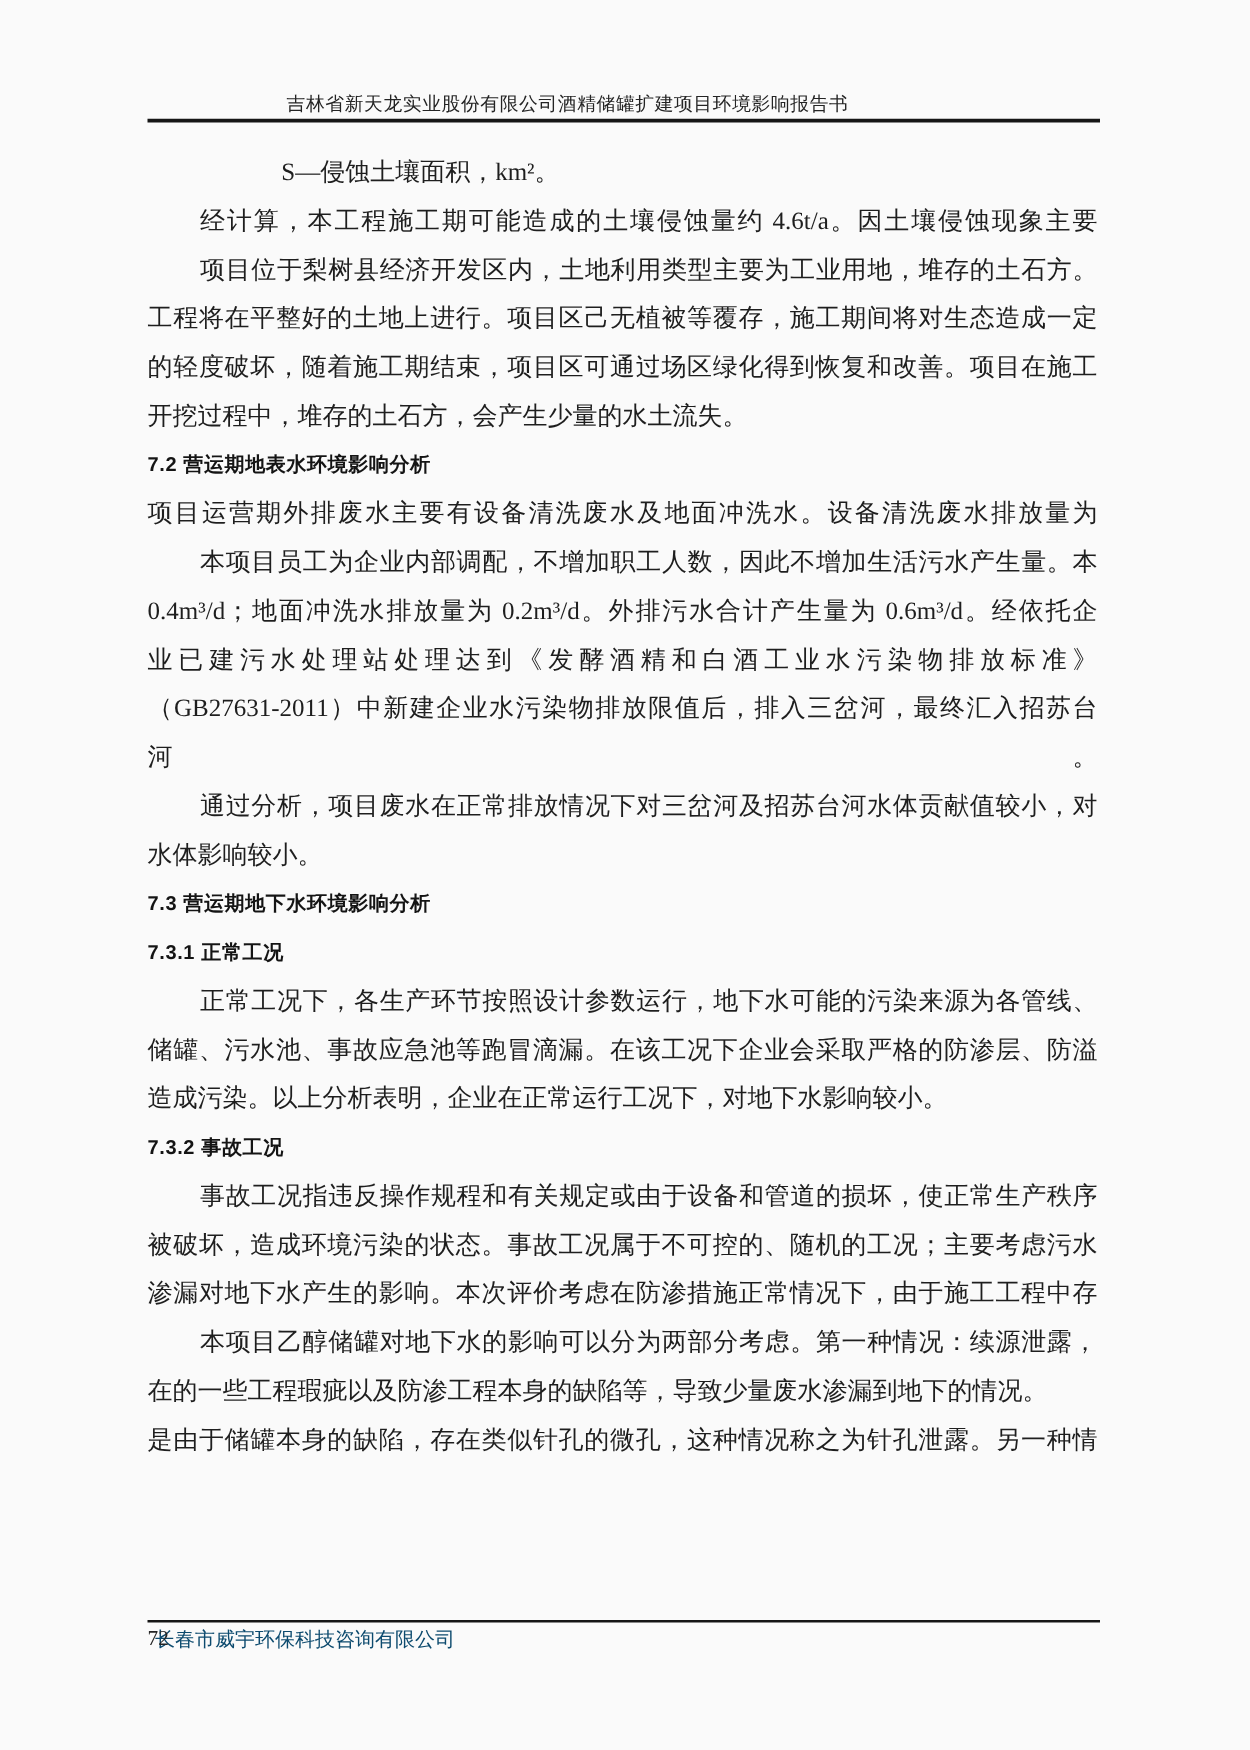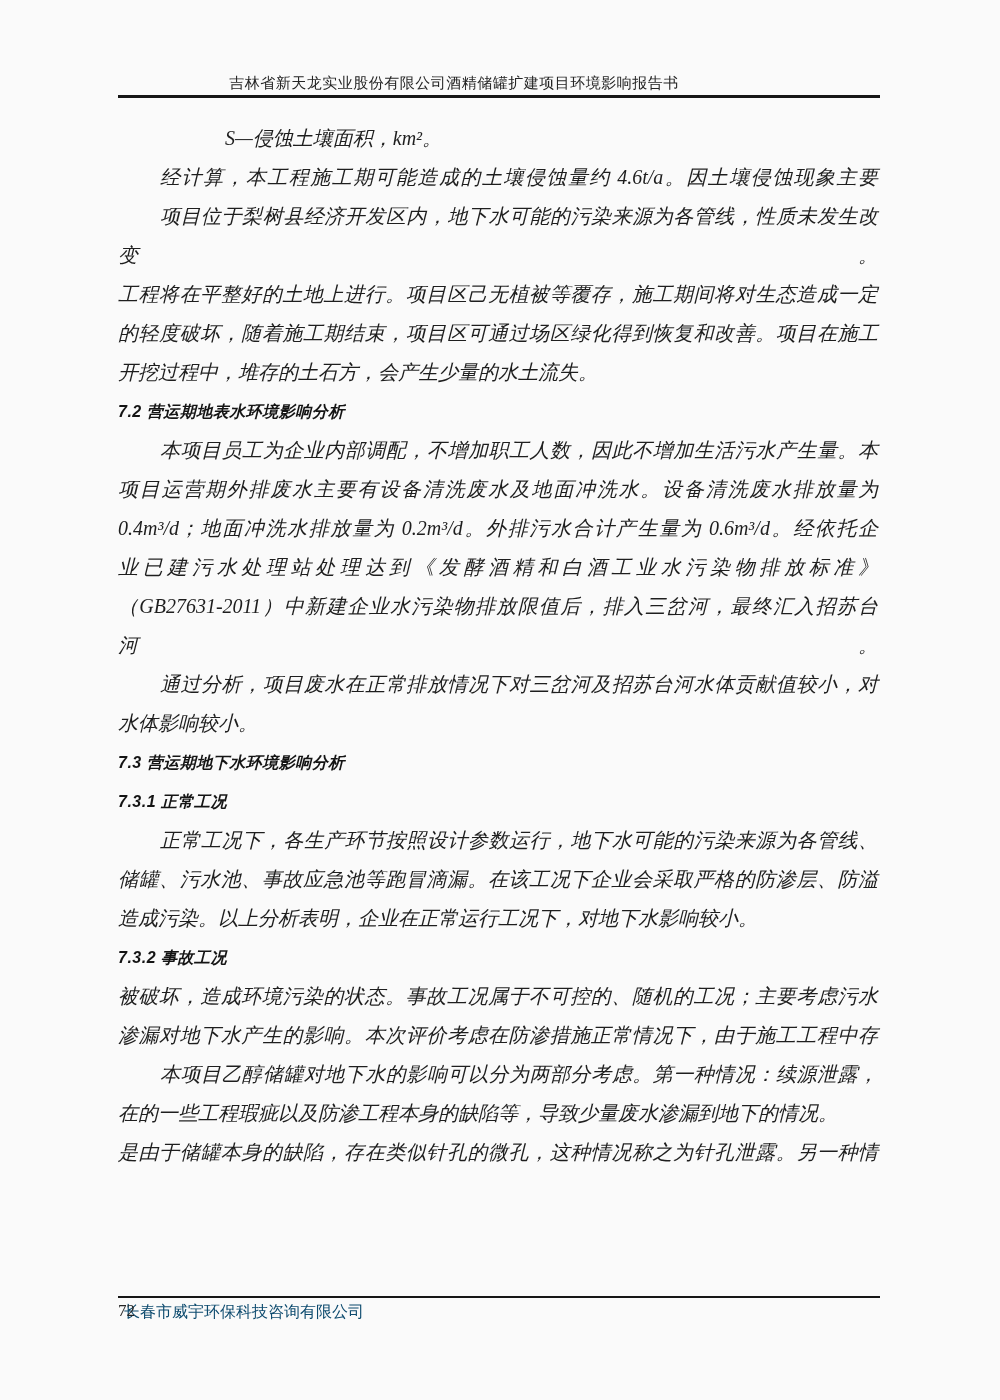--- a/index.html
+++ b/index.html
@@ -42,21 +42,20 @@
     left: 118px;
     width: 760px;
     font-size: 20px;
     line-height: 39px;
     color: #1e1e1e;
   }
   .line {
     text-align: justify;
     text-align-last: justify;
     white-space: normal;
-    font-style: italic;
   }
   .line.lastline {
     text-align-last: left;
   }
   .line.firstline {
     text-indent: 42px;
   }
   .line.formula {
     text-indent: 107px;
     text-align-last: left;
@@ -102,45 +101,46 @@
 
   <div class="header-title">吉林省新天龙实业股份有限公司酒精储罐扩建项目环境影响报告书</div>
   <div class="header-rule"></div>
 
   <div class="content">
 
     <div class="line formula">S—侵蚀土壤面积，km²。</div>
 
     <div class="line firstline">经计算，本工程施工期可能造成的土壤侵蚀量约 4.6t/a。因土壤侵蚀现象主要</div>
 
-    <div class="line firstline">项目位于梨树县经济开发区内，地下水可能的污染来源为各管线，性质未发生改变。</div>
+    <div class="line firstline">项目位于梨树县经济开发区内，土地利用类型主要为工业用地，堆存的土石方。</div>
     <div class="line">工程将在平整好的土地上进行。项目区己无植被等覆存，施工期间将对生态造成一定</div>
     <div class="line">的轻度破坏，随着施工期结束，项目区可通过场区绿化得到恢复和改善。项目在施工</div>
     <div class="line lastline">开挖过程中，堆存的土石方，会产生少量的水土流失。</div>
 
     <div class="line heading">7.2 营运期地表水环境影响分析</div>
 
+    <div class="line">项目运营期外排废水主要有设备清洗废水及地面冲洗水。设备清洗废水排放量为</div>
     <div class="line firstline">本项目员工为企业内部调配，不增加职工人数，因此不增加生活污水产生量。本</div>
-    <div class="line">项目运营期外排废水主要有设备清洗废水及地面冲洗水。设备清洗废水排放量为</div>
     <div class="line">0.4m³/d；地面冲洗水排放量为 0.2m³/d。外排污水合计产生量为 0.6m³/d。经依托企</div>
     <div class="line">业已建污水处理站处理达到《发酵酒精和白酒工业水污染物排放标准》</div>
     <div class="line">（GB27631-2011）中新建企业水污染物排放限值后，排入三岔河，最终汇入招苏台河。</div>
 
     <div class="line firstline">通过分析，项目废水在正常排放情况下对三岔河及招苏台河水体贡献值较小，对</div>
     <div class="line lastline">水体影响较小。</div>
 
     <div class="line heading">7.3 营运期地下水环境影响分析</div>
     <div class="line heading">7.3.1 正常工况</div>
 
     <div class="line firstline">正常工况下，各生产环节按照设计参数运行，地下水可能的污染来源为各管线、</div>
     <div class="line">储罐、污水池、事故应急池等跑冒滴漏。在该工况下企业会采取严格的防渗层、防溢</div>
     <div class="line lastline">造成污染。以上分析表明，企业在正常运行工况下，对地下水影响较小。</div>
 
     <div class="line heading">7.3.2 事故工况</div>
 
+    <div class="line firstline">事故工况指违反操作规程和有关规定或由于设备和管道的损坏，使正常生产秩序</div>
     <div class="line">被破坏，造成环境污染的状态。事故工况属于不可控的、随机的工况；主要考虑污水</div>
     <div class="line">渗漏对地下水产生的影响。本次评价考虑在防渗措施正常情况下，由于施工工程中存</div>
     <div class="line firstline">本项目乙醇储罐对地下水的影响可以分为两部分考虑。第一种情况：续源泄露，</div>
 
     <div class="line lastline">在的一些工程瑕疵以及防渗工程本身的缺陷等，导致少量废水渗漏到地下的情况。</div>
     <div class="line">是由于储罐本身的缺陷，存在类似针孔的微孔，这种情况称之为针孔泄露。另一种情</div>
 
   </div>
 
   <div class="footer-rule"></div>

